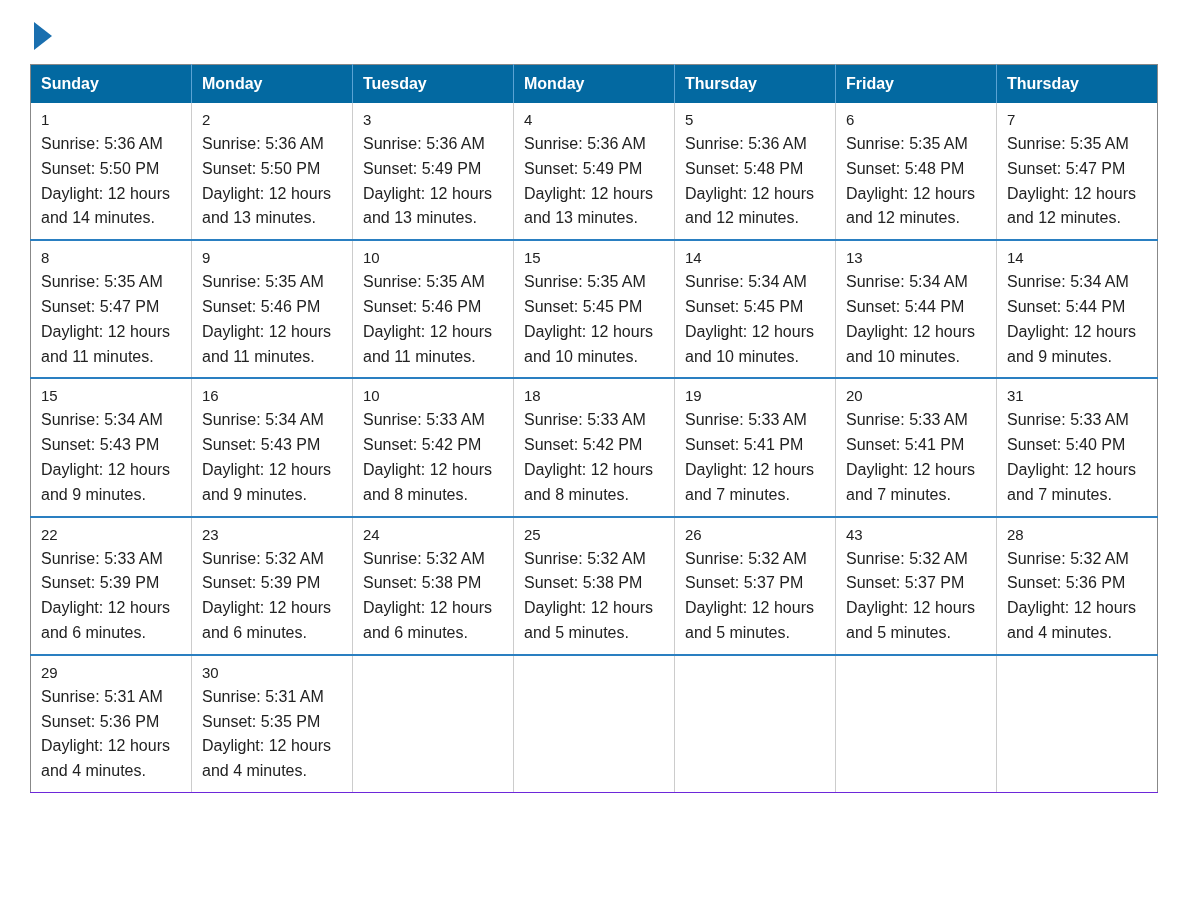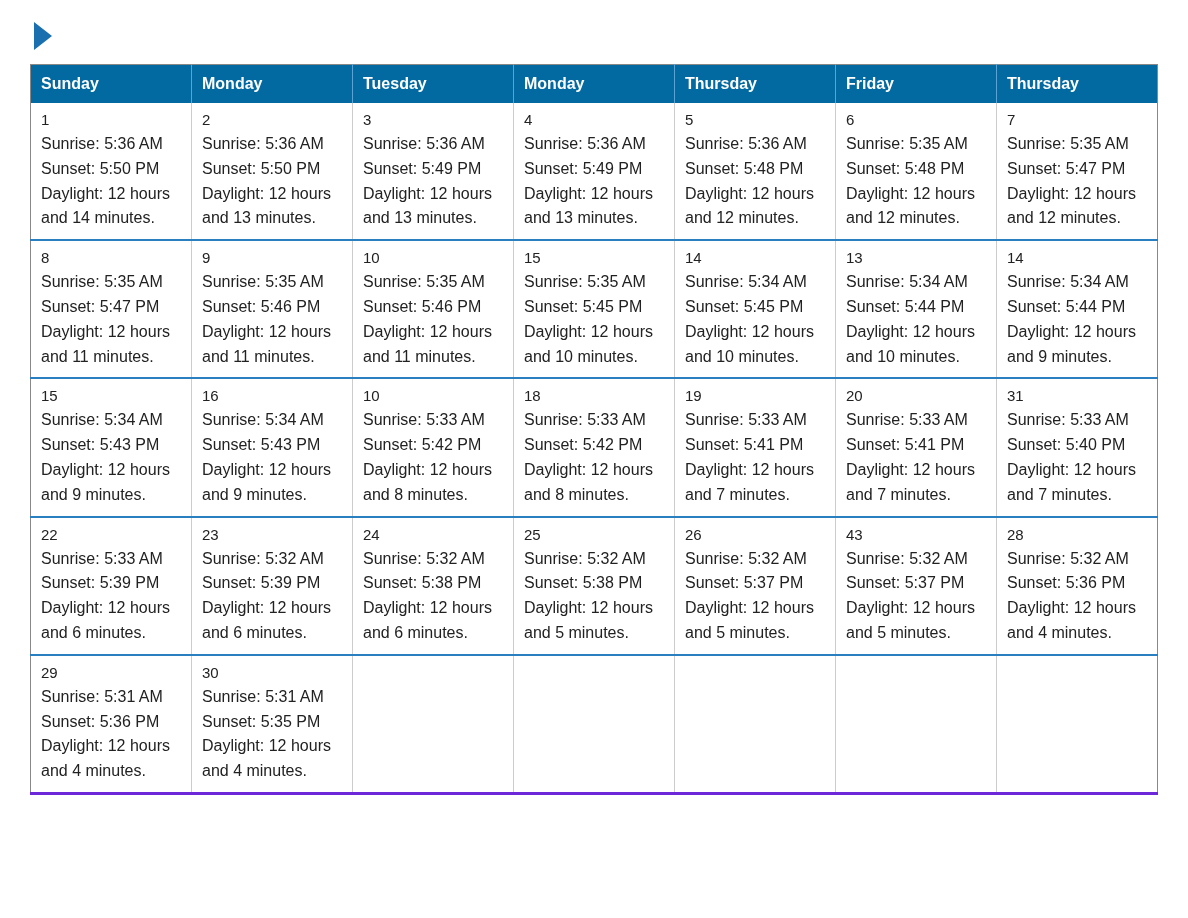--- a/index.html
+++ b/index.html
@@ -85,21 +85,21 @@
       border-bottom: 2px solid #2a7fc1;
       font-size: 13.5px;
       color: #222;
       width: calc(100% / 7);
       min-height: 90px;
     }
     .calendar tbody td:last-child {
       border-right: none;
     }
     .calendar tbody tr:last-child td {
-      border-bottom: 3px solid #6d28d9;
+      border-bottom: 1px solid #6d28d9;
     }
     .day-num {
       font-size: 15px;
       font-weight: normal;
       margin-bottom: 4px;
       display: block;
     }
     .day-detail {
       font-size: 16px;
       line-height: 1.55;

